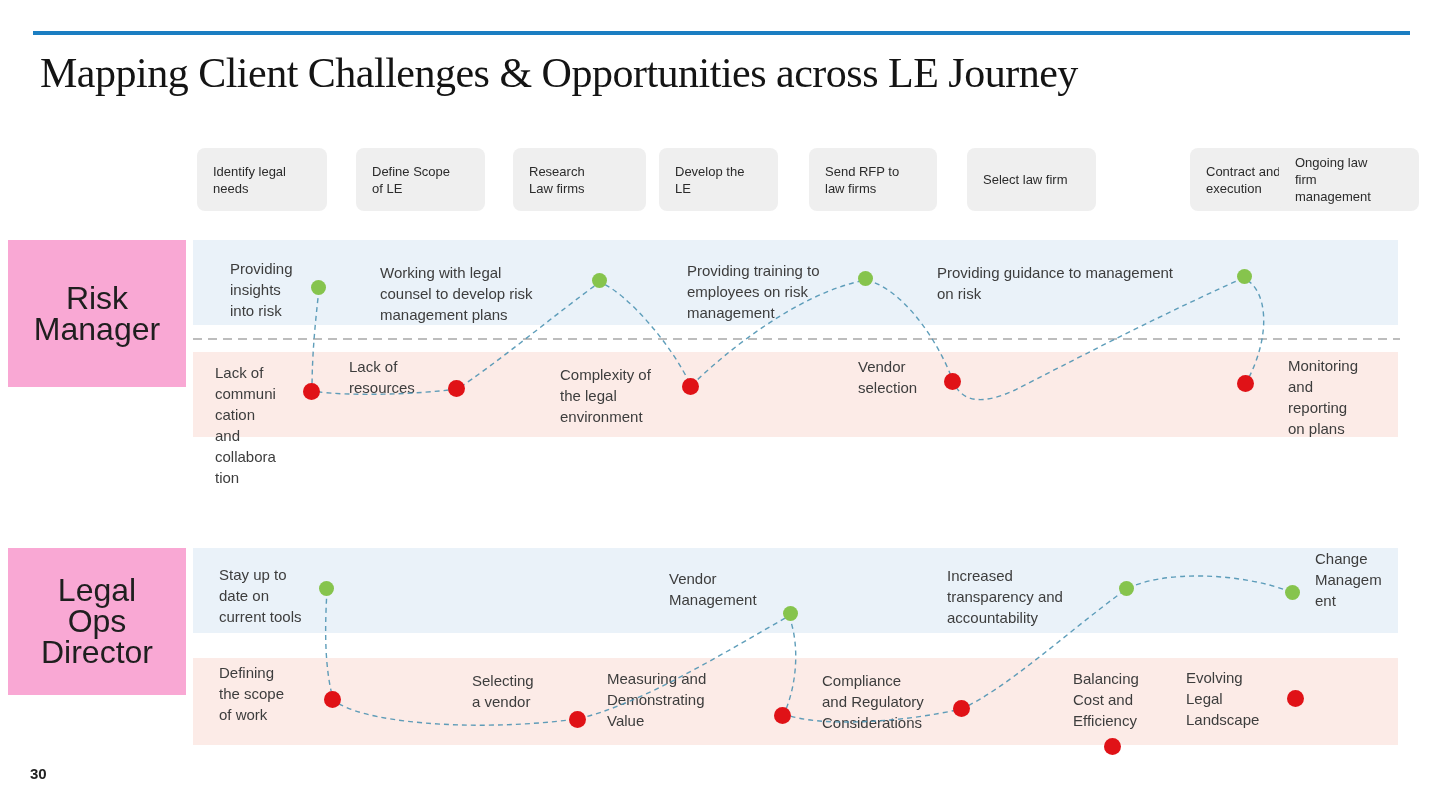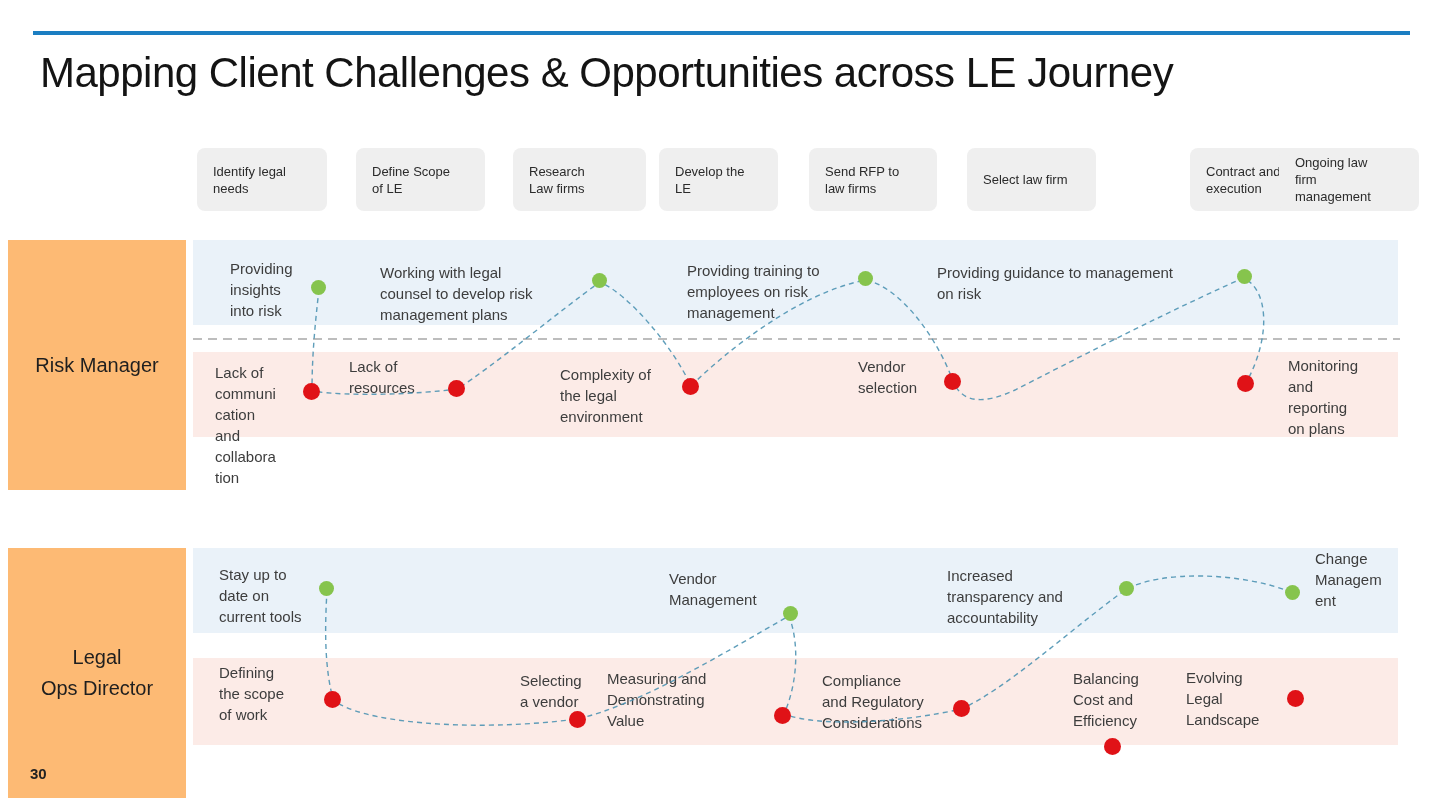--- a/index.html
+++ b/index.html
@@ -6,32 +6,32 @@
   body{
     width:1440px;height:810px;position:relative;overflow:hidden;
     background:#ffffff;font-family:"Liberation Sans",sans-serif;
     -webkit-font-smoothing:antialiased;
   }
   .abs{position:absolute;}
   #top-rule{left:33px;top:31px;width:1377px;height:4px;background:#1b7ec2;}
   #slide-title{
     left:40px;top:48px;width:1360px;
     font-size:42px;line-height:50px;color:#141414;font-weight:400;
-    letter-spacing:-0.5px;white-space:nowrap;
+    letter-spacing:-0.5px;white-space:nowrap;font-family:Liberation Serif, serif;
   }
   .stage-box{
     top:148px;height:63px;background:#efefef;border-radius:8px;
     display:flex;align-items:center;box-sizing:border-box;
     padding-left:16px;padding-right:6px;
     font-size:13px;line-height:17px;color:#2b2b2b;white-space:pre-line;
   }
   .lane-label{
-    left:8px;width:178px;height:250px;background:#fdba74;
+    left:8px;width:178px;height:147px;background:#f9a8d4;
     display:flex;align-items:center;justify-content:center;text-align:center;
-    font-size:20px;line-height:31px;color:#1f1f1f;white-space:pre-line;
+    font-size:32px;line-height:31px;color:#1f1f1f;white-space:pre-line;
   }
   .band{left:193px;width:1205px;}
   .band-opp{background:#eaf2f9;}
   .band-chal{background:#fcebe7;}
   .note{
     font-size:15px;line-height:21px;color:#3d3d3d;white-space:pre-line;
     z-index:3;
   }
   .dot{border-radius:50%;z-index:5;}
   .dot-g{width:15px;height:15px;background:#86c44d;}
@@ -111,21 +111,21 @@
 <div class="abs note" style="left:947px;top:565px;width:160px">Increased
 transparency and
 accountability</div>
 <div class="abs note" style="left:1315px;top:548px;width:85px">Change
 Managem
 ent</div>
 
 <div class="abs note" style="left:219px;top:662px;width:100px">Defining
 the scope
 of work</div>
-<div class="abs note" style="left:520px;top:670px;width:100px">Selecting
+<div class="abs note" style="left:472px;top:670px;width:100px">Selecting
 a vendor</div>
 <div class="abs note" style="left:607px;top:668px;width:150px">Measuring and
 Demonstrating
 Value</div>
 <div class="abs note" style="left:822px;top:670px;width:150px">Compliance
 and Regulatory
 Considerations</div>
 <div class="abs note" style="left:1073px;top:668px;width:110px">Balancing
 Cost and
 Efficiency</div>

